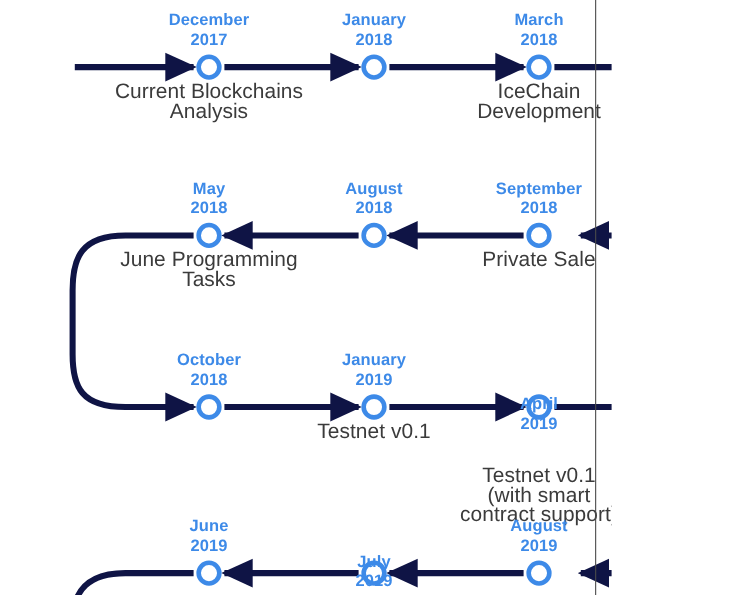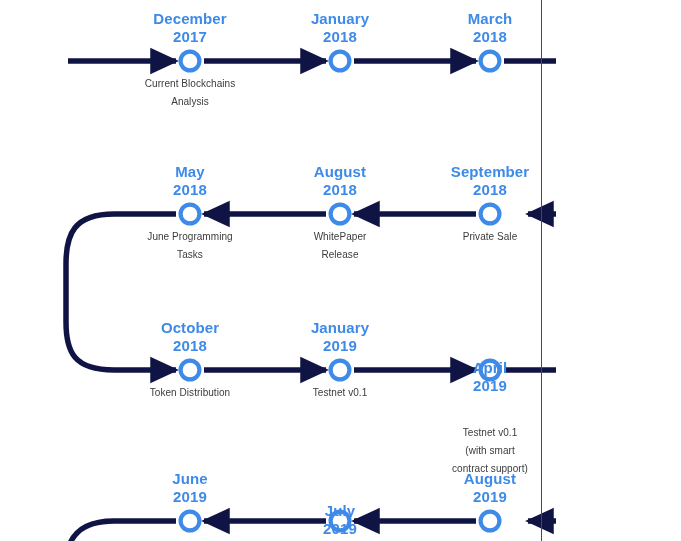--- a/index.html
+++ b/index.html
@@ -46,21 +46,21 @@
     font-size: 15px;
     line-height: 17.5px;
     letter-spacing: 0.1px;
     white-space: pre-line;
   }
   .milestone-node-gap {
     height: 30px;
   }
   .milestone-label {
     color: #3b3b3b;
-    font-size: 10px;
+    font-size: 19px;
     line-height: 18px;
     letter-spacing: 0.05px;
     white-space: pre-line;
   }
 </style>
 </head>
 <body>
 
 <div id="roadmap-root">
 
@@ -128,48 +128,47 @@
   </div>
   <div class="milestone" style="left:340px; top:10px;">
     <div class="milestone-date">January
 2018</div>
     <div class="milestone-node-gap"></div>
   </div>
   <div class="milestone" style="left:490px; top:10px;text-align:center;">
     <div class="milestone-date">March
 2018</div>
     <div class="milestone-node-gap"></div>
+    <div class="milestone-label">IceChain
+Development</div>
   </div>
 
   <div class="milestone" style="left:190px; top:163px;">
     <div class="milestone-date">May
 2018</div>
     <div class="milestone-node-gap"></div>
     <div class="milestone-label">June Programming
 Tasks</div>
   </div>
   <div class="milestone" style="left:340px; top:163px;">
     <div class="milestone-date">August
 2018</div>
     <div class="milestone-node-gap"></div>
-    <div class="milestone-label">WhitePaper
-Release</div>
   </div>
   <div class="milestone" style="left:490px; top:163px;">
     <div class="milestone-date">September
 2018</div>
     <div class="milestone-node-gap"></div>
     <div class="milestone-label">Private Sale</div>
   </div>
 
   <div class="milestone" style="left:190px; top:319px;">
     <div class="milestone-date">October
 2018</div>
     <div class="milestone-node-gap"></div>
-    <div class="milestone-label">Token Distribution</div>
   </div>
   <div class="milestone" style="left:340px; top:319px;">
     <div class="milestone-date">January
 2019</div>
     <div class="milestone-node-gap"></div>
     <div class="milestone-label">Testnet v0.1</div>
   </div>
   <div class="milestone" style="left:490px; top:319px;margin-top:40px;">
     <div class="milestone-date">April
 2019</div>

